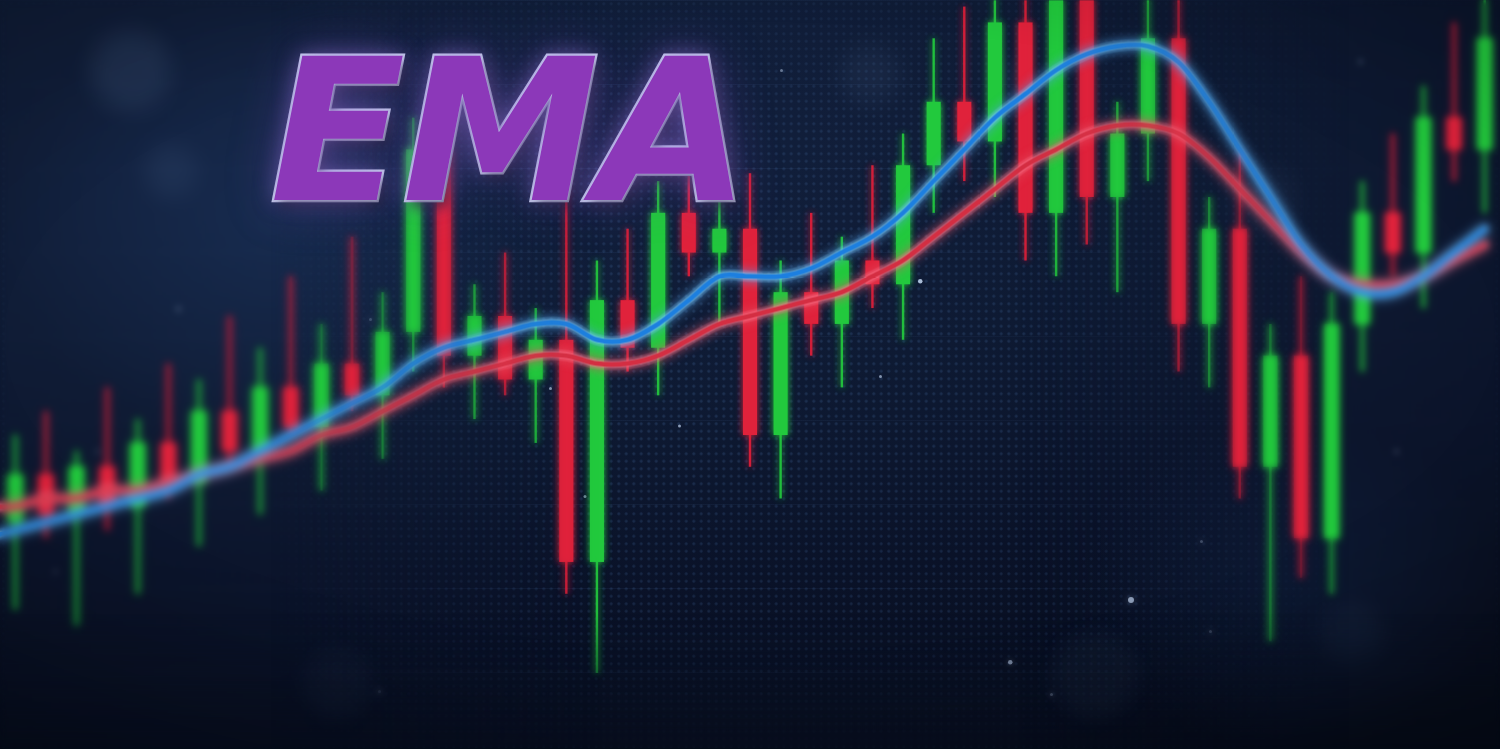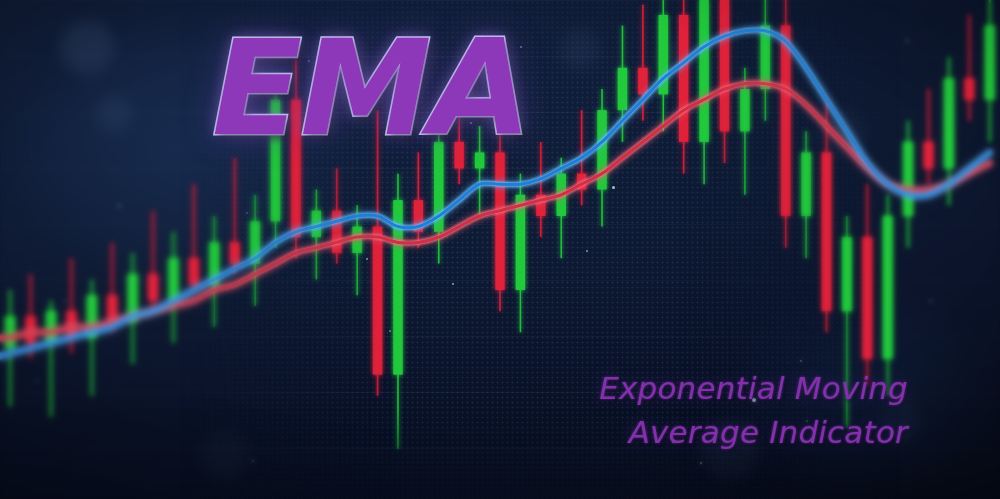--- a/index.html
+++ b/index.html
@@ -81,21 +81,20 @@
     letter-spacing:-2px;
     color:#8c38b9;
     -webkit-text-stroke:3px #cfd9f2;
     paint-order:stroke fill;
     text-shadow:
       0 0 2px rgba(208,220,245,.95),
       0 0 14px rgba(150,120,220,.55),
       0 0 34px rgba(110,70,180,.45),
       3px 5px 7px rgba(0,0,0,.55);
     white-space:nowrap;
-    margin-left:32px;
   }
 
   #subtitle{
     position:absolute;right:92px;top:366px;
     width:520px;
     text-align:right;
     font-family:"DejaVu Sans", sans-serif;
     font-size:31px;line-height:1.42;
     font-style:italic;font-weight:400;
     color:#8430ad;
@@ -295,18 +294,14 @@
   </div>
 
   <div class="dof" id="dof-left"></div>
   <div class="dof" id="dof-right"></div>
   <div class="dof" id="dof-bottom"></div>
 
   <div class="layer" id="bg-vignette"></div>
 
   <div id="title">EMA</div>
 
-  <div id="subtitle">
-    <span class="ln">Exponential Moving</span>
-    <span class="ln">Average Indicator</span>
-  </div>
 
 </div>
 
 </body></html>

